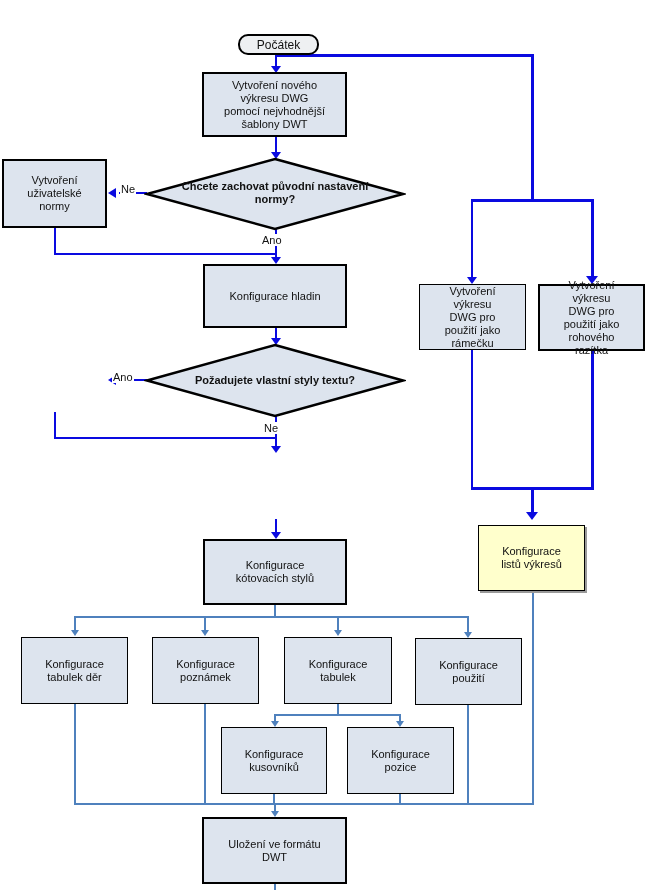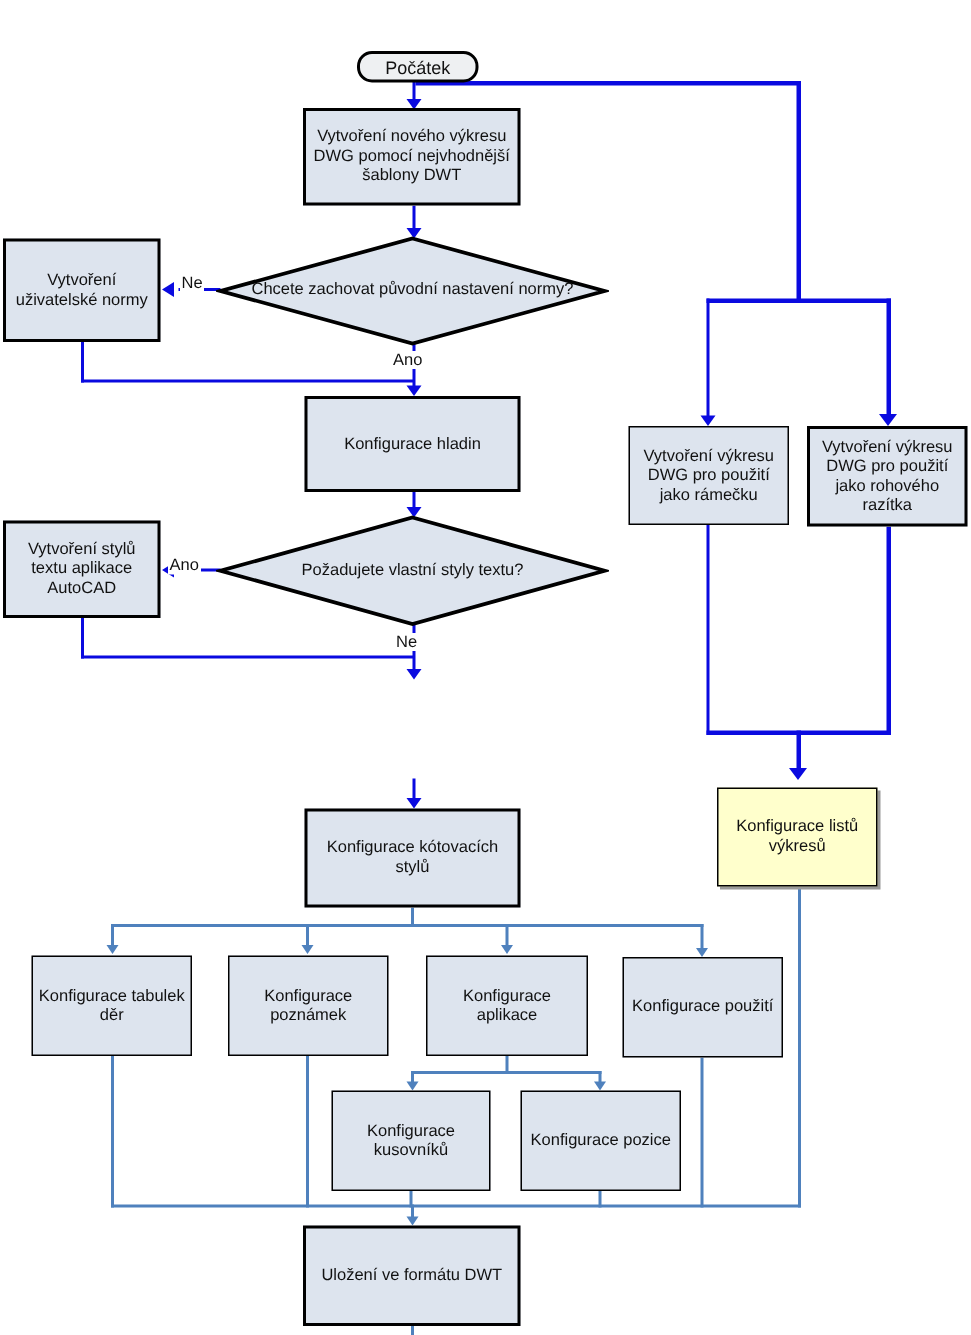--- a/index.html
+++ b/index.html
@@ -6,35 +6,35 @@
   .canvas{position:relative;width:647px;height:890px;background:#fff;
           font-family:"Liberation Sans", sans-serif;color:#111;overflow:hidden;margin-top:32px;}
   
   .terminal{position:absolute;display:flex;align-items:center;justify-content:center;
             background:#eef0f2;border:2px solid #000;border-radius:10px;
             font-size:12px;color:#111;}
   .terminal.thin{border-width:1.5px;}
   
   .node{position:absolute;display:flex;align-items:center;justify-content:center;
         text-align:center;background:#dde4ee;border:2.5px solid #000;
-        font-size:11px;line-height:13px;padding:2px 3px;box-sizing:border-box;}
+        font-size:11px;line-height:13px;padding:2px 20px;box-sizing:border-box;}
   .node.thin{border-width:1.2px;}
   .node.yellow{background:#ffffcc;border-width:1.5px;box-shadow:2px 2px 0 #9a9a9a;}
   
   .ln{position:absolute;background:#0a0ae0;}
   .sl{position:absolute;background:#4f81bd;}
   
   .arr{position:absolute;width:0;height:0;}
   .arr.bdown{border-left:5px solid transparent;border-right:5px solid transparent;border-top:7px solid #0a0ae0;}
   .arr.bdown-big{border-left:6px solid transparent;border-right:6px solid transparent;border-top:8px solid #0a0ae0;}
   .arr.bleft{border-top:5px solid transparent;border-bottom:5px solid transparent;border-right:8px solid #0a0ae0;}
   .arr.sdown{border-left:4px solid transparent;border-right:4px solid transparent;border-top:6px solid #4f81bd;}
   
   .dtext{position:absolute;display:flex;align-items:center;justify-content:center;
-         text-align:right;font-size:11px;line-height:13px;}
+         text-align:center;font-size:11px;line-height:13px;font-weight:bold;}
   .lbl{position:absolute;background:#fff;font-size:11px;padding:0 1px;color:#111;}
   svg{position:absolute;}
 </style>
 </head>
 <body>
 
 <div class="canvas">
 
   <div class="ln" style="left:275px;top:20px;width:2px;height:16px"></div>
   <div class="arr bdown" style="left:271px;top:34px"></div>
@@ -124,30 +124,29 @@
   <div class="dtext" style="left:160px;top:340px;width:230px;height:16px">Požadujete vlastní styly textu?</div>
 
   <span class="lbl" style="left:120px;top:151px">Ne</span>
   <span class="lbl" style="left:261px;top:202px">Ano</span>
   <span class="lbl" style="left:112px;top:339px">Ano</span>
   <span class="lbl" style="left:263px;top:390px">Ne</span>
 
   <div class="node" style="left:202px;top:40px;width:145px;height:65px">Vytvoření nového výkresu DWG pomocí nejvhodnější šablony DWT</div>
   <div class="node" style="left:2px;top:127px;width:105px;height:69px">Vytvoření uživatelské normy</div>
   <div class="node" style="left:203px;top:232px;width:144px;height:64px">Konfigurace hladin</div>
-  <div class="node" style="left:2px;top:315px;width:105px;height:65px">Vytvoření stylů textu aplikace AutoCAD</div>
   <div class="node" style="left:203px;top:507px;width:144px;height:66px">Konfigurace kótovacích stylů</div>
 
   <div class="node thin" style="left:419px;top:252px;width:107px;height:66px">Vytvoření výkresu DWG pro použití jako rámečku</div>
   <div class="node" style="left:538px;top:252px;width:107px;height:67px">Vytvoření výkresu DWG pro použití jako rohového razítka</div>
   <div class="node yellow" style="left:478px;top:493px;width:107px;height:66px">Konfigurace listů výkresů</div>
 
   <div class="node thin" style="left:21px;top:605px;width:107px;height:67px">Konfigurace tabulek děr</div>
   <div class="node thin" style="left:152px;top:605px;width:107px;height:67px">Konfigurace poznámek</div>
-  <div class="node thin" style="left:284px;top:605px;width:108px;height:67px">Konfigurace aplikace</div>
+  <div class="node thin" style="left:284px;top:605px;width:108px;height:67px">Konfigurace tabulek</div>
   <div class="node thin" style="left:415px;top:606px;width:107px;height:67px">Konfigurace použití</div>
 
   <div class="node thin" style="left:221px;top:695px;width:106px;height:67px">Konfigurace kusovníků</div>
   <div class="node thin" style="left:347px;top:695px;width:107px;height:67px">Konfigurace pozice</div>
 
   <div class="node" style="left:202px;top:785px;width:145px;height:67px">Uložení ve formátu DWT</div>
 
 </div>
 
 </body></html>

